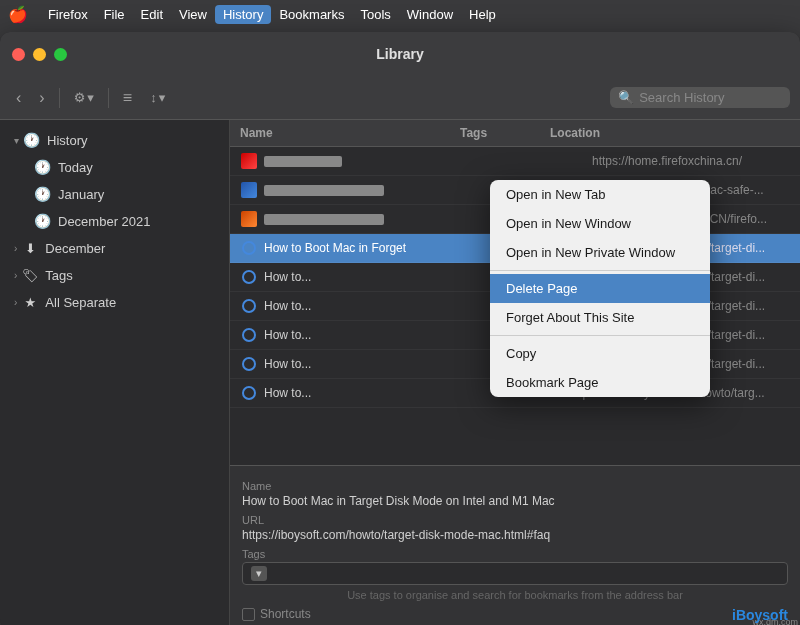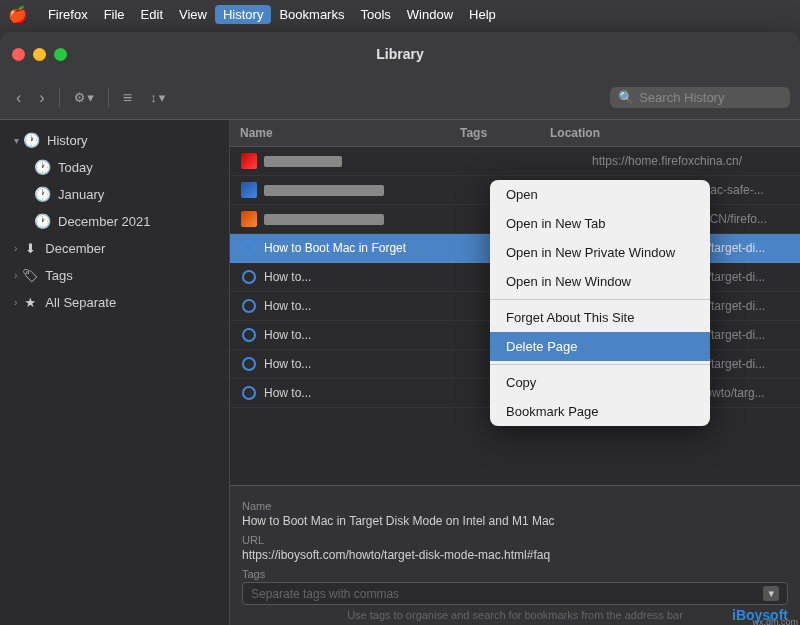--- a/index.html
+++ b/index.html
@@ -556,34 +556,36 @@
 
       </div>
 
       <div class="detail-panel">
         <div class="detail-label">Name</div>
         <div class="detail-value">How to Boot Mac in Target Disk Mode on Intel and M1 Mac</div>
         <div class="detail-label">URL</div>
         <div class="detail-value">https://iboysoft.com/howto/target-disk-mode-mac.html#faq</div>
         <div class="detail-label">Tags</div>
         <div class="detail-tags-input">
-          <span style="color:#666;font-size:12px;">Separate tags with commas</span>
           <button class="detail-tags-btn">▾</button>
         </div>
         <div class="detail-hint">Use tags to organise and search for bookmarks from the address bar</div>
+        <div class="detail-shortcuts">
+          <div class="detail-checkbox"></div>
+          <span>Shortcuts</span>
+        </div>
       </div>
 
       <div class="context-menu">
-        <div class="cm-item">Open</div>
         <div class="cm-item">Open in New Tab</div>
+        <div class="cm-item">Open in New Window</div>
         <div class="cm-item">Open in New Private Window</div>
-        <div class="cm-item">Open in New Window</div>
         <div class="cm-divider"></div>
+        <div class="cm-item highlighted">Delete Page</div>
         <div class="cm-item">Forget About This Site</div>
-        <div class="cm-item highlighted">Delete Page</div>
         <div class="cm-divider"></div>
         <div class="cm-item">Copy</div>
         <div class="cm-item">Bookmark Page</div>
       </div>
 
       <div class="watermark">iBoysoft</div>
       <div class="watermark-small">wx.dm.com</div>
 
     </div>
   </div>

